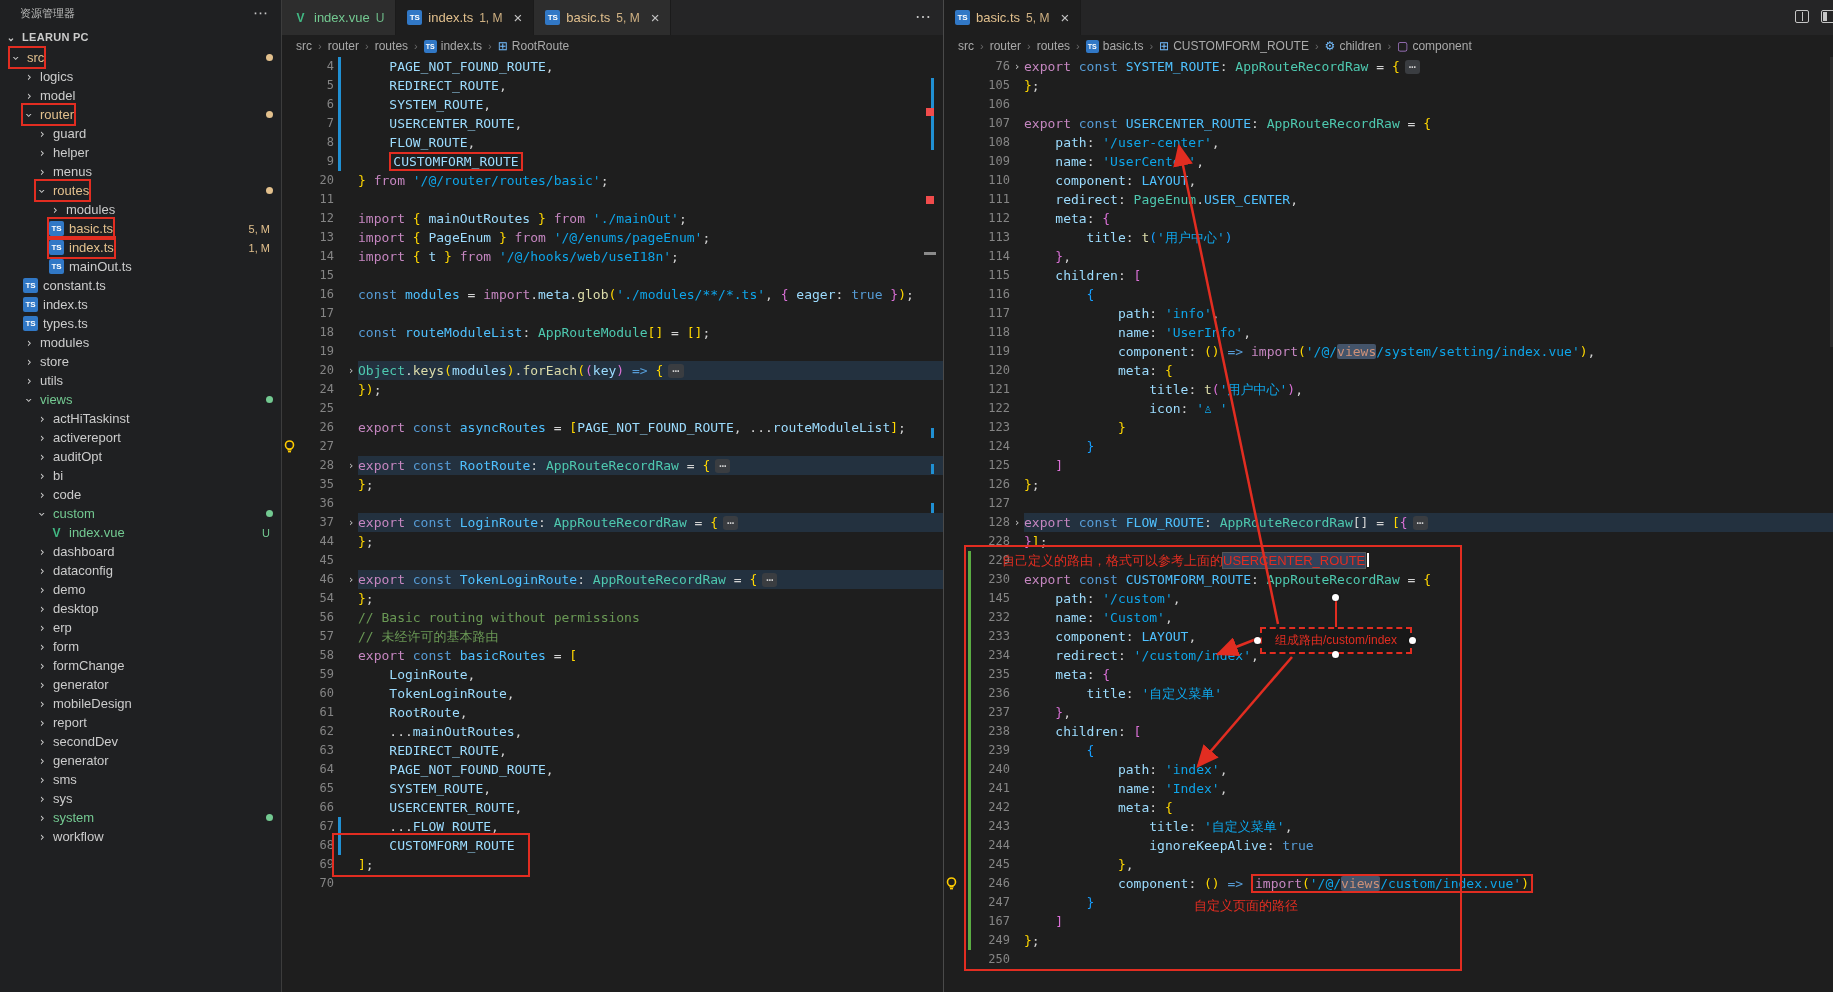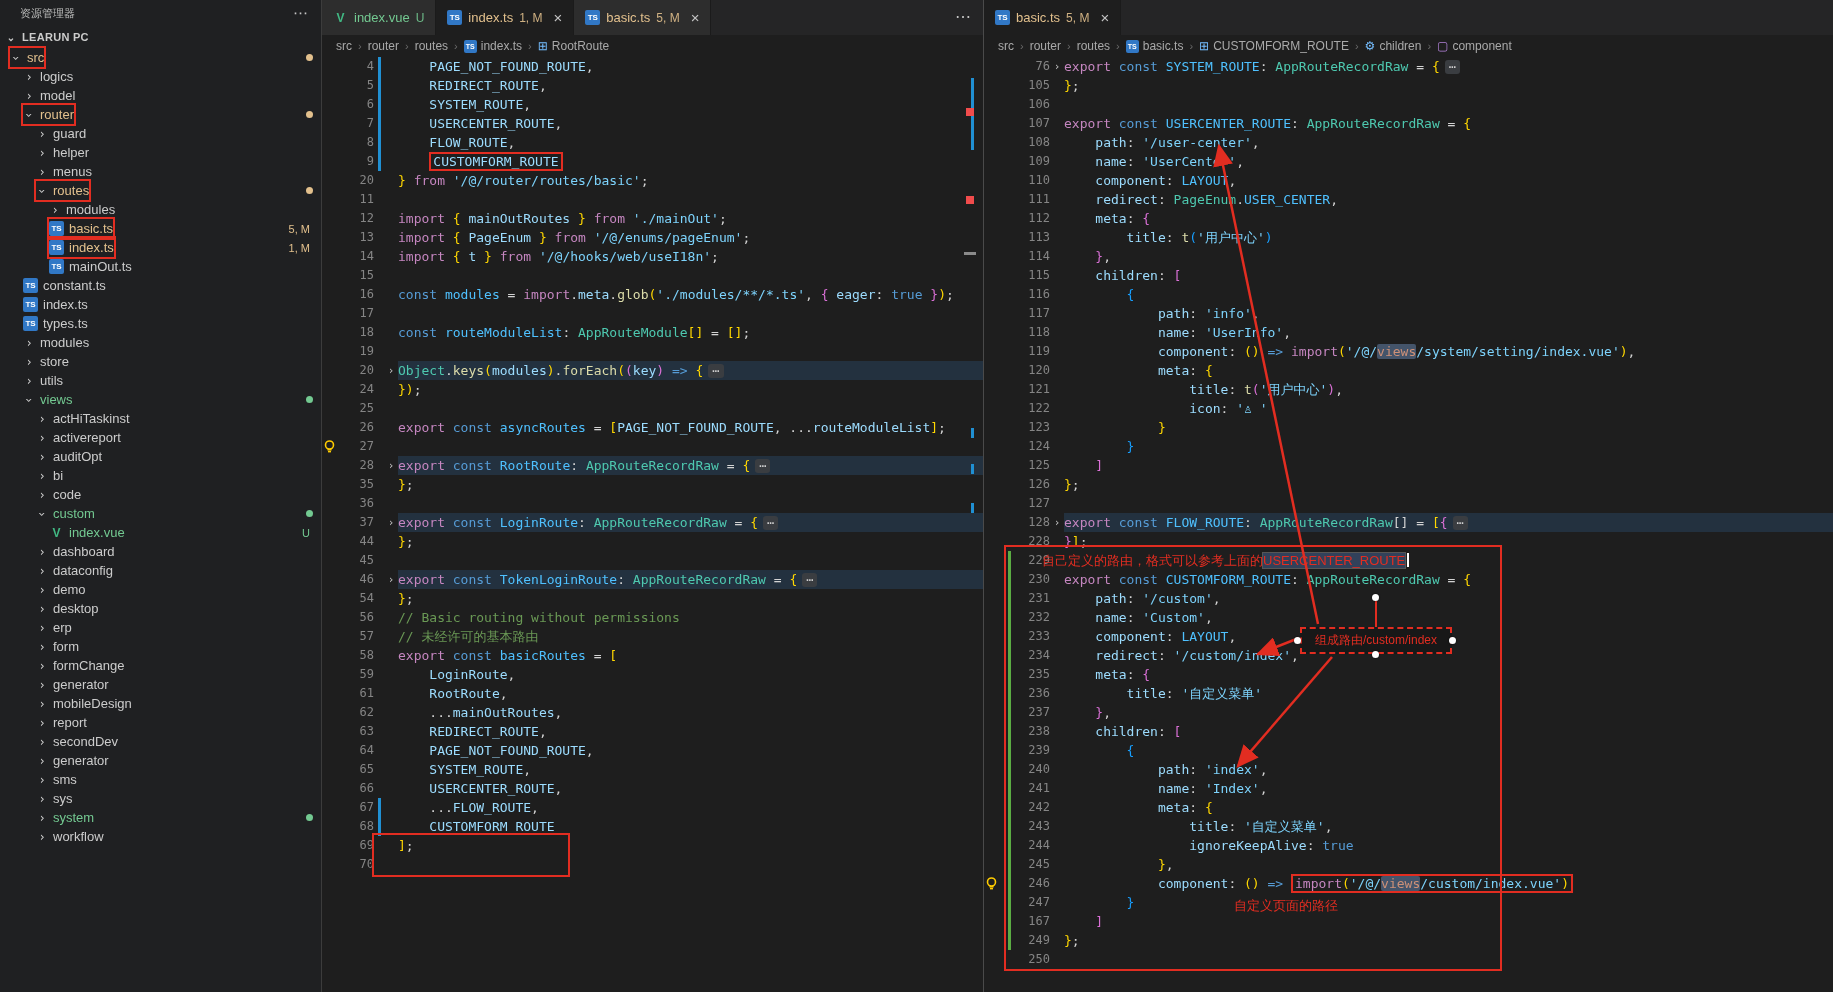--- a/index.html
+++ b/index.html
@@ -3,21 +3,21 @@
 <meta charset="utf-8">
 <style>
   * { box-sizing: border-box; margin: 0; padding: 0; }
   html,body { width:1833px; height:992px; overflow:hidden; background:#1e1e1e;
     font-family:"Liberation Sans", sans-serif; }
   :root { --red:#e22d21; --tabbg:#252526; --tab-in:#2d2d2d; --tab-act:#1e1e1e; }
 
   #root { display:flex; width:1833px; height:992px; }
 
   
-  #sidebar { width:322px; height:992px; background:#1f2022; border-right:1px solid #3c3c3c; flex:none; }
+  #sidebar { width:282px; height:992px; background:#1f2022; border-right:1px solid #3c3c3c; flex:none; }
   .pane-header { height:26px; display:flex; align-items:center; justify-content:space-between;
     padding:0 12px 0 20px; font-size:11px; color:#bbbbbb; }
   .more-dots { color:#c5c5c5; font-size:15px; cursor:pointer; letter-spacing:1px; }
   .section-header { height:22px; display:flex; align-items:center; gap:4px; padding-left:4px;
     font-size:11px; font-weight:bold; color:#cccccc; letter-spacing:.3px; cursor:pointer; }
   .sec-chev { font-size:10px; width:14px; text-align:center; }
   .trow { display:flex; align-items:center; height:19px; font-size:13px; color:#cccccc;
     cursor:pointer; padding-right:6px; }
   .trow .main { display:inline-flex; align-items:center; gap:5px; height:19px; }
   .main.rbox { outline:2px solid var(--red); outline-offset:0px; }
@@ -75,21 +75,21 @@
   .deco .bar { width:3px; height:100%; }
   .bar.mod { background:#2090d3; } .bar.add { background:#5bad43; }
   .chev { width:14px; flex:none; color:#c5c5c5; font-size:11px; text-align:center; }
   .codeln { flex:1; }
   .cl.hl .codeln { background:rgba(45,85,125,.35); }
   .fold-pill { color:#d0d0d0; background:#3a3d41; border-radius:3px; padding:0 4px; margin-left:5px; font-size:12px; }
   .inline-rbox { border:2px solid var(--red); margin:-2px 0; padding:0 2px; }
   .bulb { position:absolute; left:1px; top:2px; }
 
   .c-kw{color:#C586C0} .c-st{color:#569CD6} .c-vr{color:#9CDCFE} .c-cv{color:#4FC1FF}
-  .c-ty{color:#4EC9B0} .c-fn{color:#DCDCAA} .c-sr{color:#7dd3fc} .c-cm{color:#6A9955}
+  .c-ty{color:#4EC9B0} .c-fn{color:#DCDCAA} .c-sr{color:#0ea5e9} .c-cm{color:#6A9955}
   .c-pn{color:#D4D4D4} .c-br{color:#FFD700} .c-bp{color:#DA70D6} .c-bb{color:#179FFF}
   .c-sh{color:#CE9178; background:#44546a; border-radius:2px;}
 
   
   .annlayer { position:absolute; inset:0; pointer-events:none; z-index:20; }
   .annlayer > * { position:absolute; }
   .rbox-67 { left:50px; top:833px; width:198px; height:44px; border:2px solid var(--red); }
   .bigbox { left:20px; top:545px; width:498px; height:426px; border:2px solid var(--red); }
   .note1 { left:58px; top:551px; height:19px; line-height:19px; color:var(--red); font-size:13px; white-space:nowrap; }
   .note1 .ref { background:rgba(70,100,150,.5); outline:1px solid rgba(255,255,255,.25); }
@@ -516,20 +516,21 @@
           <div class="cl"><span class="glyph"></span><span class="ln">36</span><span class="deco"></span><span class="chev"></span><span class="codeln"></span></div>
           <div class="cl hl"><span class="glyph"></span><span class="ln">37</span><span class="deco"></span><span class="chev">›</span><span class="codeln"><span class="c-kw">export</span><span class="c-pn"> </span><span class="c-st">const</span><span class="c-pn"> </span><span class="c-cv">LoginRoute</span><span class="c-pn">: </span><span class="c-ty">AppRouteRecordRaw</span><span class="c-pn"> = </span><span class="c-br">{</span><span class="fold-pill">⋯</span></span></div>
           <div class="cl"><span class="glyph"></span><span class="ln">44</span><span class="deco"></span><span class="chev"></span><span class="codeln"><span class="c-br">}</span><span class="c-pn">;</span></span></div>
           <div class="cl"><span class="glyph"></span><span class="ln">45</span><span class="deco"></span><span class="chev"></span><span class="codeln"></span></div>
           <div class="cl hl"><span class="glyph"></span><span class="ln">46</span><span class="deco"></span><span class="chev">›</span><span class="codeln"><span class="c-kw">export</span><span class="c-pn"> </span><span class="c-st">const</span><span class="c-pn"> </span><span class="c-cv">TokenLoginRoute</span><span class="c-pn">: </span><span class="c-ty">AppRouteRecordRaw</span><span class="c-pn"> = </span><span class="c-br">{</span><span class="fold-pill">⋯</span></span></div>
           <div class="cl"><span class="glyph"></span><span class="ln">54</span><span class="deco"></span><span class="chev"></span><span class="codeln"><span class="c-br">}</span><span class="c-pn">;</span></span></div>
           <div class="cl"><span class="glyph"></span><span class="ln">56</span><span class="deco"></span><span class="chev"></span><span class="codeln"><span class="c-cm">// Basic routing without permissions</span></span></div>
           <div class="cl"><span class="glyph"></span><span class="ln">57</span><span class="deco"></span><span class="chev"></span><span class="codeln"><span class="c-cm">// 未经许可的基本路由</span></span></div>
           <div class="cl"><span class="glyph"></span><span class="ln">58</span><span class="deco"></span><span class="chev"></span><span class="codeln"><span class="c-kw">export</span><span class="c-pn"> </span><span class="c-st">const</span><span class="c-pn"> </span><span class="c-cv">basicRoutes</span><span class="c-pn"> = </span><span class="c-br">[</span></span></div>
           <div class="cl"><span class="glyph"></span><span class="ln">59</span><span class="deco"></span><span class="chev"></span><span class="codeln"><span class="c-vr">    LoginRoute</span><span class="c-pn">,</span></span></div>
+          <div class="cl"><span class="glyph"></span><span class="ln">60</span><span class="deco"></span><span class="chev"></span><span class="codeln"><span class="c-vr">    TokenLoginRoute</span><span class="c-pn">,</span></span></div>
           <div class="cl"><span class="glyph"></span><span class="ln">61</span><span class="deco"></span><span class="chev"></span><span class="codeln"><span class="c-vr">    RootRoute</span><span class="c-pn">,</span></span></div>
           <div class="cl"><span class="glyph"></span><span class="ln">62</span><span class="deco"></span><span class="chev"></span><span class="codeln"><span class="c-pn">    ...</span><span class="c-vr">mainOutRoutes</span><span class="c-pn">,</span></span></div>
           <div class="cl"><span class="glyph"></span><span class="ln">63</span><span class="deco"></span><span class="chev"></span><span class="codeln"><span class="c-vr">    REDIRECT_ROUTE</span><span class="c-pn">,</span></span></div>
           <div class="cl"><span class="glyph"></span><span class="ln">64</span><span class="deco"></span><span class="chev"></span><span class="codeln"><span class="c-vr">    PAGE_NOT_FOUND_ROUTE</span><span class="c-pn">,</span></span></div>
           <div class="cl"><span class="glyph"></span><span class="ln">65</span><span class="deco"></span><span class="chev"></span><span class="codeln"><span class="c-vr">    SYSTEM_ROUTE</span><span class="c-pn">,</span></span></div>
           <div class="cl"><span class="glyph"></span><span class="ln">66</span><span class="deco"></span><span class="chev"></span><span class="codeln"><span class="c-vr">    USERCENTER_ROUTE</span><span class="c-pn">,</span></span></div>
           <div class="cl"><span class="glyph"></span><span class="ln">67</span><span class="deco"><span class="bar mod"></span></span><span class="chev"></span><span class="codeln"><span class="c-pn">    ...</span><span class="c-vr">FLOW_ROUTE</span><span class="c-pn">,</span></span></div>
           <div class="cl"><span class="glyph"></span><span class="ln">68</span><span class="deco"><span class="bar mod"></span></span><span class="chev"></span><span class="codeln"><span class="c-vr">    CUSTOMFORM_ROUTE</span></span></div>
           <div class="cl"><span class="glyph"></span><span class="ln">69</span><span class="deco"></span><span class="chev"></span><span class="codeln"><span class="c-br">]</span><span class="c-pn">;</span></span></div>
           <div class="cl"><span class="glyph"></span><span class="ln">70</span><span class="deco"></span><span class="chev"></span><span class="codeln"></span></div>
@@ -616,21 +617,21 @@
           <div class="cl"><span class="glyph"></span><span class="deco"></span><span class="ln">122</span><span class="chev"></span><span class="codeln"><span class="c-vr">                icon</span><span class="c-pn">: </span><span class="c-sr">'♙ '</span></span></div>
           <div class="cl"><span class="glyph"></span><span class="deco"></span><span class="ln">123</span><span class="chev"></span><span class="codeln"><span class="c-br">            }</span></span></div>
           <div class="cl"><span class="glyph"></span><span class="deco"></span><span class="ln">124</span><span class="chev"></span><span class="codeln"><span class="c-bb">        }</span></span></div>
           <div class="cl"><span class="glyph"></span><span class="deco"></span><span class="ln">125</span><span class="chev"></span><span class="codeln"><span class="c-bp">    ]</span></span></div>
           <div class="cl"><span class="glyph"></span><span class="deco"></span><span class="ln">126</span><span class="chev"></span><span class="codeln"><span class="c-br">}</span><span class="c-pn">;</span></span></div>
           <div class="cl"><span class="glyph"></span><span class="deco"></span><span class="ln">127</span><span class="chev"></span><span class="codeln"></span></div>
           <div class="cl hl"><span class="glyph"></span><span class="deco"></span><span class="ln">128</span><span class="chev">›</span><span class="codeln"><span class="c-kw">export</span><span class="c-pn"> </span><span class="c-st">const</span><span class="c-pn"> </span><span class="c-cv">FLOW_ROUTE</span><span class="c-pn">: </span><span class="c-ty">AppRouteRecordRaw</span><span class="c-pn">[] = </span><span class="c-br">[</span><span class="c-bp">{</span><span class="fold-pill">⋯</span></span></div>
           <div class="cl"><span class="glyph"></span><span class="deco"></span><span class="ln">228</span><span class="chev"></span><span class="codeln"><span class="c-bp">}</span><span class="c-br">]</span><span class="c-pn">;</span></span></div>
           <div class="cl"><span class="glyph"></span><span class="deco"><span class="bar add"></span></span><span class="ln">229</span><span class="chev"></span><span class="codeln"></span></div>
           <div class="cl"><span class="glyph"></span><span class="deco"><span class="bar add"></span></span><span class="ln">230</span><span class="chev"></span><span class="codeln"><span class="c-kw">export</span><span class="c-pn"> </span><span class="c-st">const</span><span class="c-pn"> </span><span class="c-cv">CUSTOMFORM_ROUTE</span><span class="c-pn">: </span><span class="c-ty">AppRouteRecordRaw</span><span class="c-pn"> = </span><span class="c-br">{</span></span></div>
-          <div class="cl"><span class="glyph"></span><span class="deco"><span class="bar add"></span></span><span class="ln">231</span><span class="chev"></span><span class="codeln"><span class="c-vr">    path</span><span class="c-pn">: </span><span class="c-sr">'/custom'</span><span class="c-pn">,</span></span></div>
+          <div class="cl"><span class="glyph"></span><span class="deco"><span class="bar add"></span></span><span class="ln">145</span><span class="chev"></span><span class="codeln"><span class="c-vr">    path</span><span class="c-pn">: </span><span class="c-sr">'/custom'</span><span class="c-pn">,</span></span></div>
           <div class="cl"><span class="glyph"></span><span class="deco"><span class="bar add"></span></span><span class="ln">232</span><span class="chev"></span><span class="codeln"><span class="c-vr">    name</span><span class="c-pn">: </span><span class="c-sr">'Custom'</span><span class="c-pn">,</span></span></div>
           <div class="cl"><span class="glyph"></span><span class="deco"><span class="bar add"></span></span><span class="ln">233</span><span class="chev"></span><span class="codeln"><span class="c-vr">    component</span><span class="c-pn">: </span><span class="c-cv">LAYOUT</span><span class="c-pn">,</span></span></div>
           <div class="cl"><span class="glyph"></span><span class="deco"><span class="bar add"></span></span><span class="ln">234</span><span class="chev"></span><span class="codeln"><span class="c-vr">    redirect</span><span class="c-pn">: </span><span class="c-sr">'/custom/index'</span><span class="c-pn">,</span></span></div>
           <div class="cl"><span class="glyph"></span><span class="deco"><span class="bar add"></span></span><span class="ln">235</span><span class="chev"></span><span class="codeln"><span class="c-vr">    meta</span><span class="c-pn">: </span><span class="c-bp">{</span></span></div>
           <div class="cl"><span class="glyph"></span><span class="deco"><span class="bar add"></span></span><span class="ln">236</span><span class="chev"></span><span class="codeln"><span class="c-vr">        title</span><span class="c-pn">: </span><span class="c-sr">'自定义菜单'</span></span></div>
           <div class="cl"><span class="glyph"></span><span class="deco"><span class="bar add"></span></span><span class="ln">237</span><span class="chev"></span><span class="codeln"><span class="c-bp">    }</span><span class="c-pn">,</span></span></div>
           <div class="cl"><span class="glyph"></span><span class="deco"><span class="bar add"></span></span><span class="ln">238</span><span class="chev"></span><span class="codeln"><span class="c-vr">    children</span><span class="c-pn">: </span><span class="c-bp">[</span></span></div>
           <div class="cl"><span class="glyph"></span><span class="deco"><span class="bar add"></span></span><span class="ln">239</span><span class="chev"></span><span class="codeln"><span class="c-bb">        {</span></span></div>
           <div class="cl"><span class="glyph"></span><span class="deco"><span class="bar add"></span></span><span class="ln">240</span><span class="chev"></span><span class="codeln"><span class="c-vr">            path</span><span class="c-pn">: </span><span class="c-sr">'index'</span><span class="c-pn">,</span></span></div>
           <div class="cl"><span class="glyph"></span><span class="deco"><span class="bar add"></span></span><span class="ln">241</span><span class="chev"></span><span class="codeln"><span class="c-vr">            name</span><span class="c-pn">: </span><span class="c-sr">'Index'</span><span class="c-pn">,</span></span></div>

